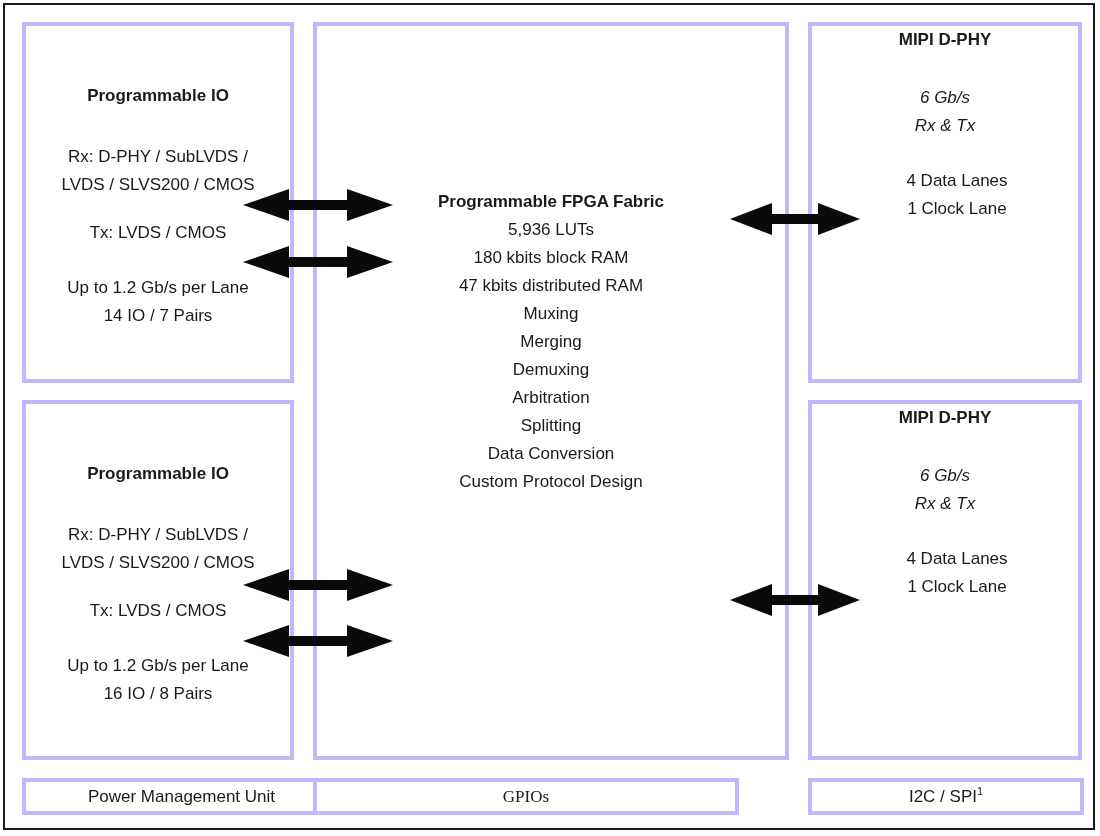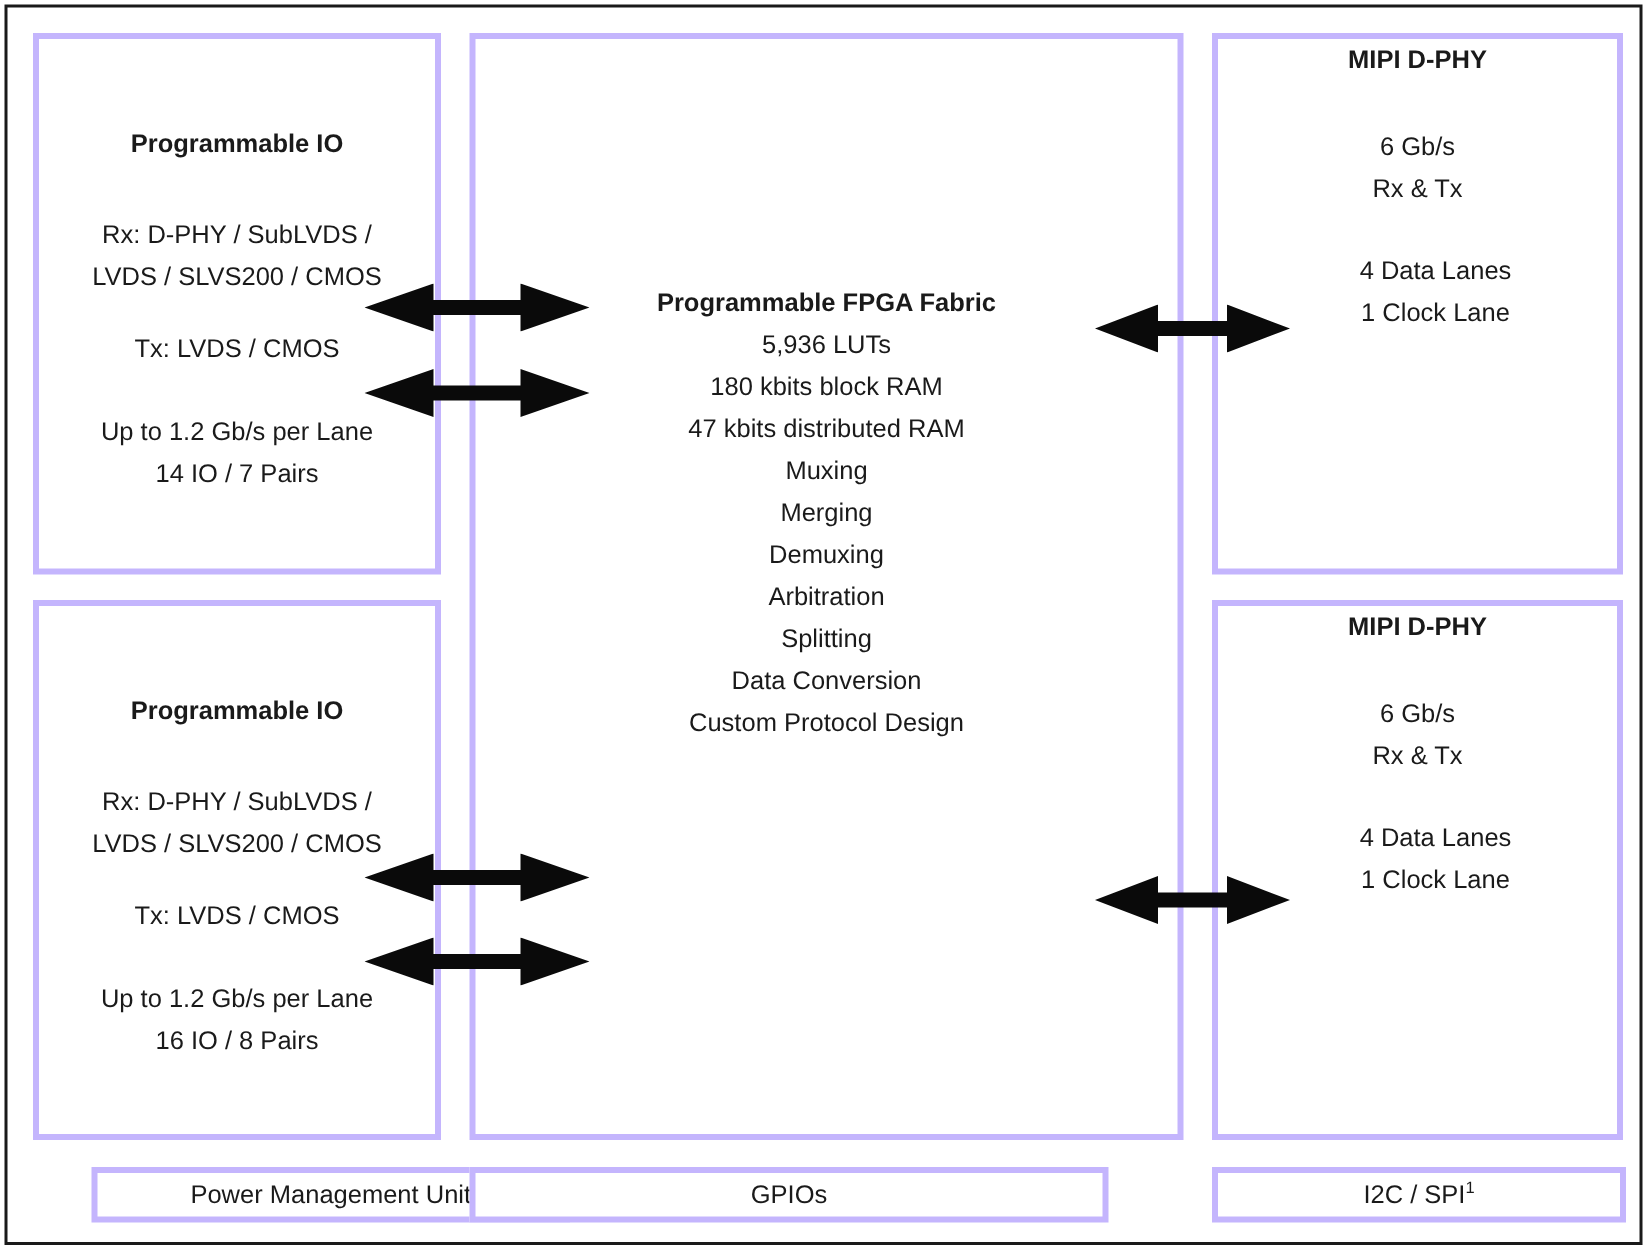--- a/index.html
+++ b/index.html
@@ -37,33 +37,33 @@
   #right-bottom { left: 808px; top: 400px; width: 274px; height: 360px; }
 
   .strip {
     display: flex;
     align-items: center;
     justify-content: center;
     top: 778px;
     height: 37px;
     line-height: 20px;
   }
-  #left-strip   { left: 22px;  width: 319px; margin-left: 39px; }
-  #center-strip { left: 313px; width: 426px; }
+  #left-strip   { left: 22px;  width: 319px; }
+  #center-strip { left: 313px; width: 426px; font-family: Liberation Serif, serif; }
   #right-strip  { left: 808px; width: 276px; }
 
   
   .io .title { margin-top: 56px; }
   .io .rx    { margin-top: 33px; }
   .io .tx    { margin-top: 20px; }
   .io .rate  { margin-top: 27px; }
 
   
   .dphy .title { }
-  .dphy .rate  { margin-top: 30px; }
+  .dphy .rate  { margin-top: 30px; font-style: italic; }
   .dphy .lanes { margin-top: 27px; margin-left: 24px; }
 
   
   .fabric-title    { margin-top: 162px; font-weight: 700; }
   .resources-intro { margin-top: 81px; }
 
   .arrow { position: absolute; }
   .arrow svg { display: block; }
   .arrow polygon { fill: #0a0a0a; }
 

